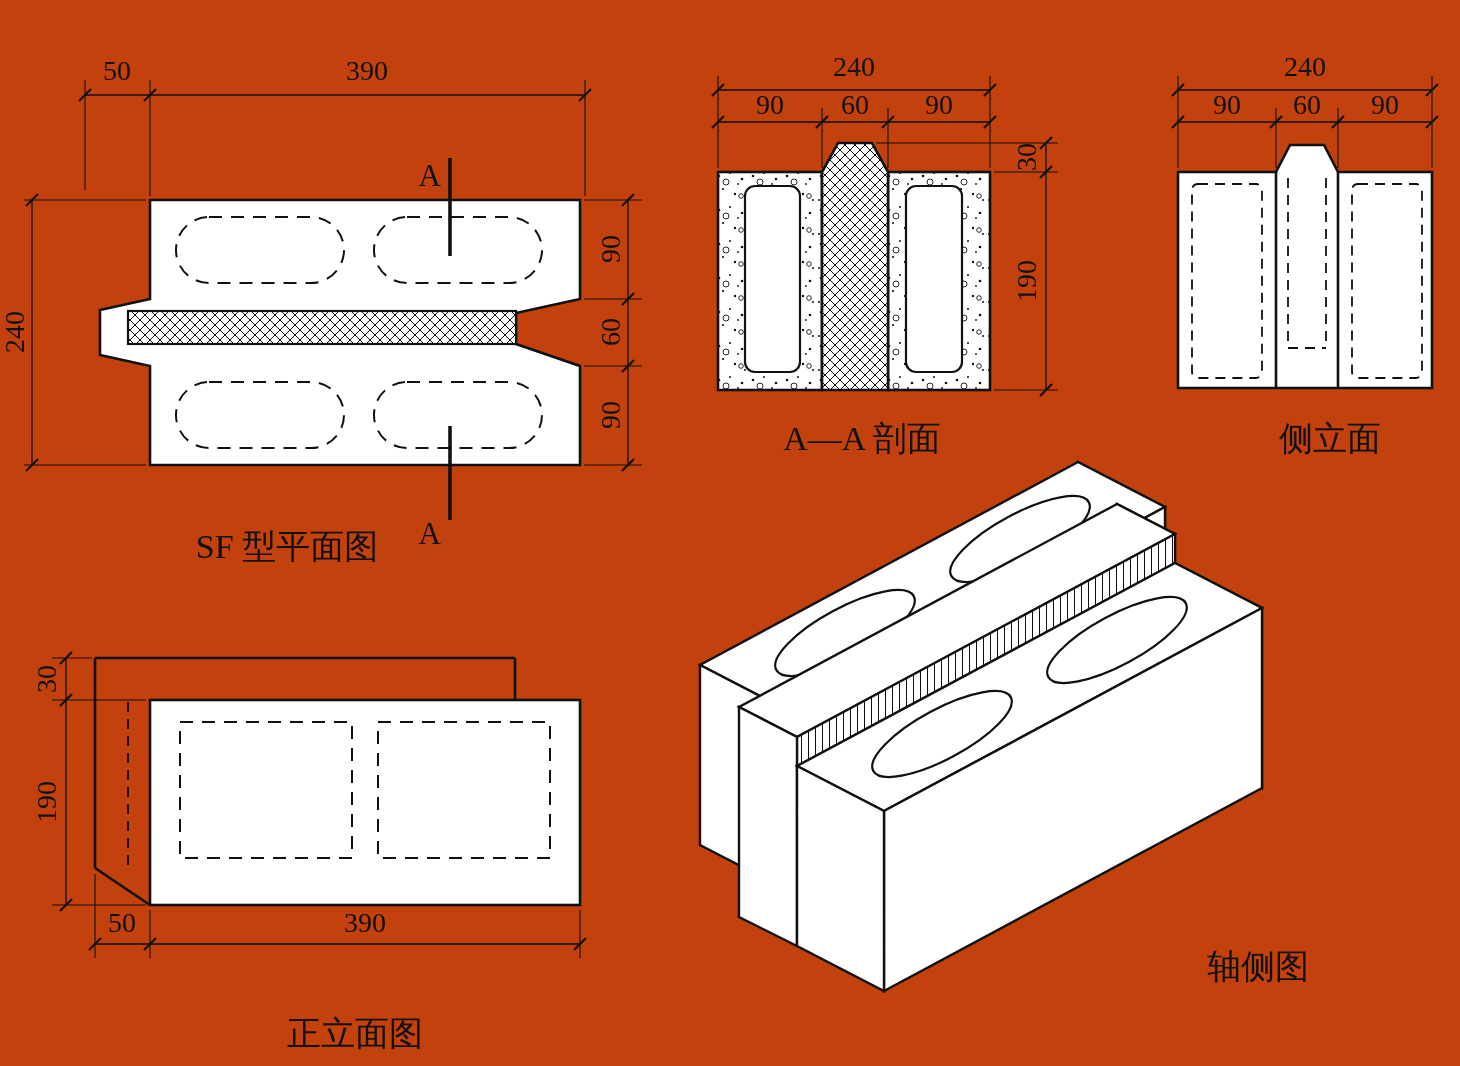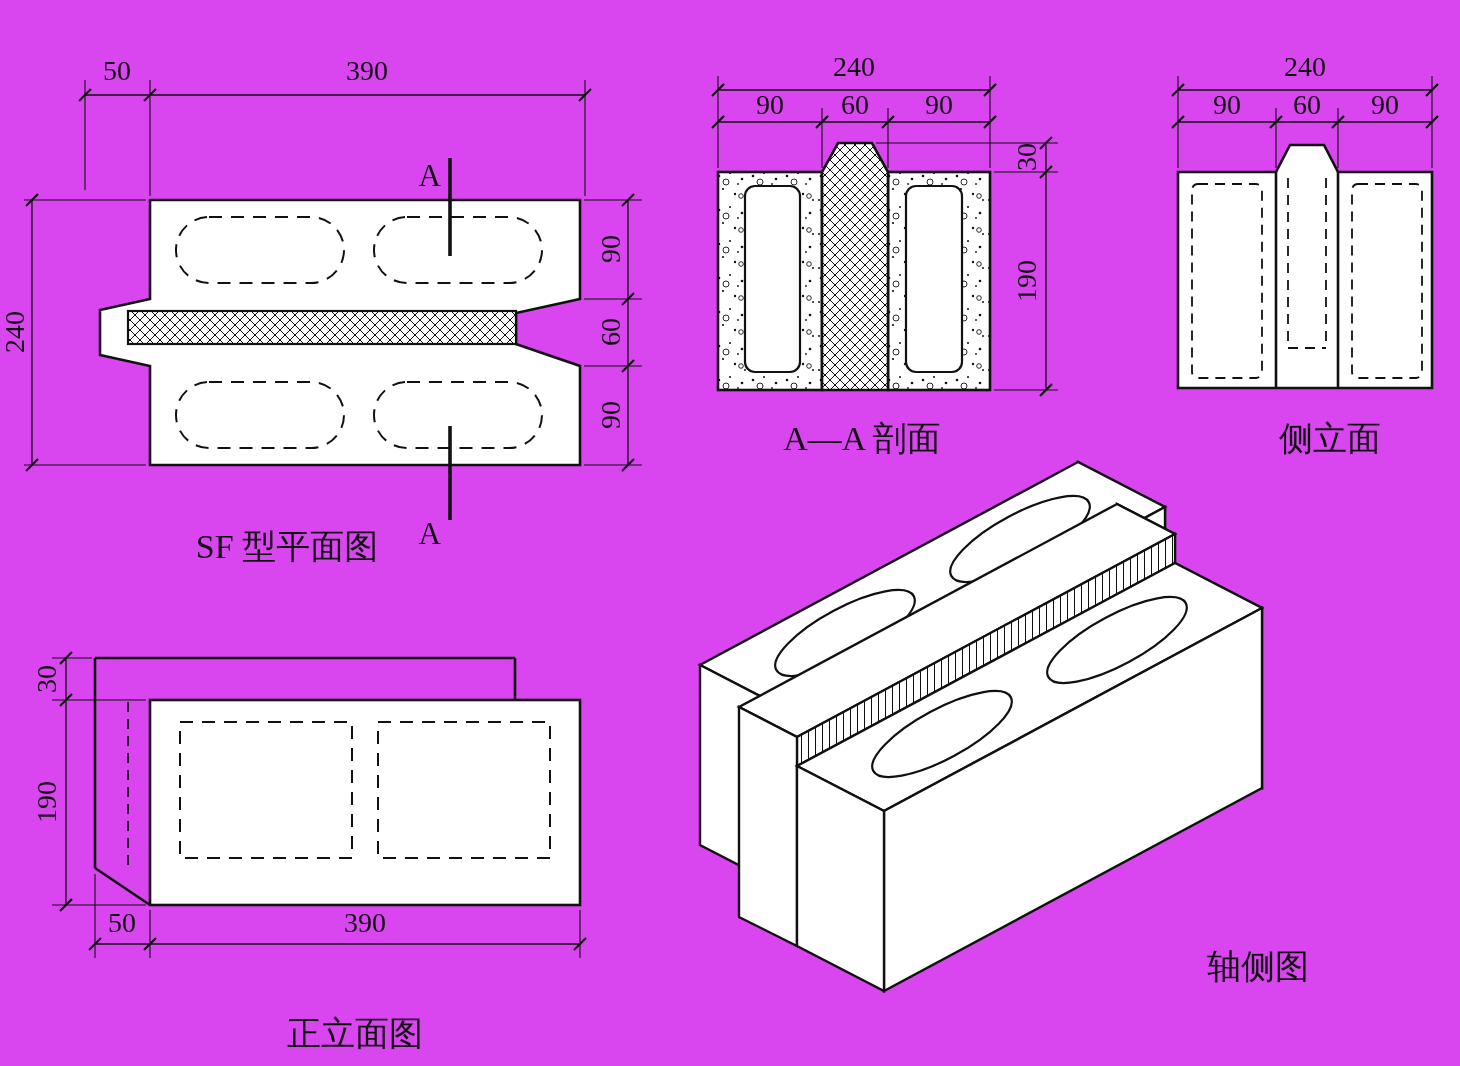--- a/index.html
+++ b/index.html
@@ -1,16 +1,16 @@
 <!DOCTYPE html>
 <html><head>
 <meta charset="utf-8">
 <style>
   html,body{margin:0;padding:0;background:#ffffff;}
-  .stage{position:relative;width:1460px;height:1066px;background:#d946ef;overflow:hidden;
+  .stage{position:relative;width:1460px;height:1066px;background:#c2410c;overflow:hidden;
          font-family:"Liberation Serif","DejaVu Serif",serif;text-align:center;}
   svg{display:block;}
   text{fill:#111111;font-family:"Liberation Serif","DejaVu Serif",serif;}
   .num{font-size:28px;}
   .mark{font-size:31px;}
   .title{font-size:34px;}
   .ol{fill:#ffffff;stroke:#111111;stroke-width:2.6;stroke-linejoin:miter;}
   .oln{fill:none;stroke:#111111;stroke-width:2.6;stroke-linejoin:miter;}
   .face{fill:#ffffff;stroke:#111111;stroke-width:2.4;stroke-linejoin:miter;}
   .hole{fill:#ffffff;stroke:#111111;stroke-width:2.2;}

